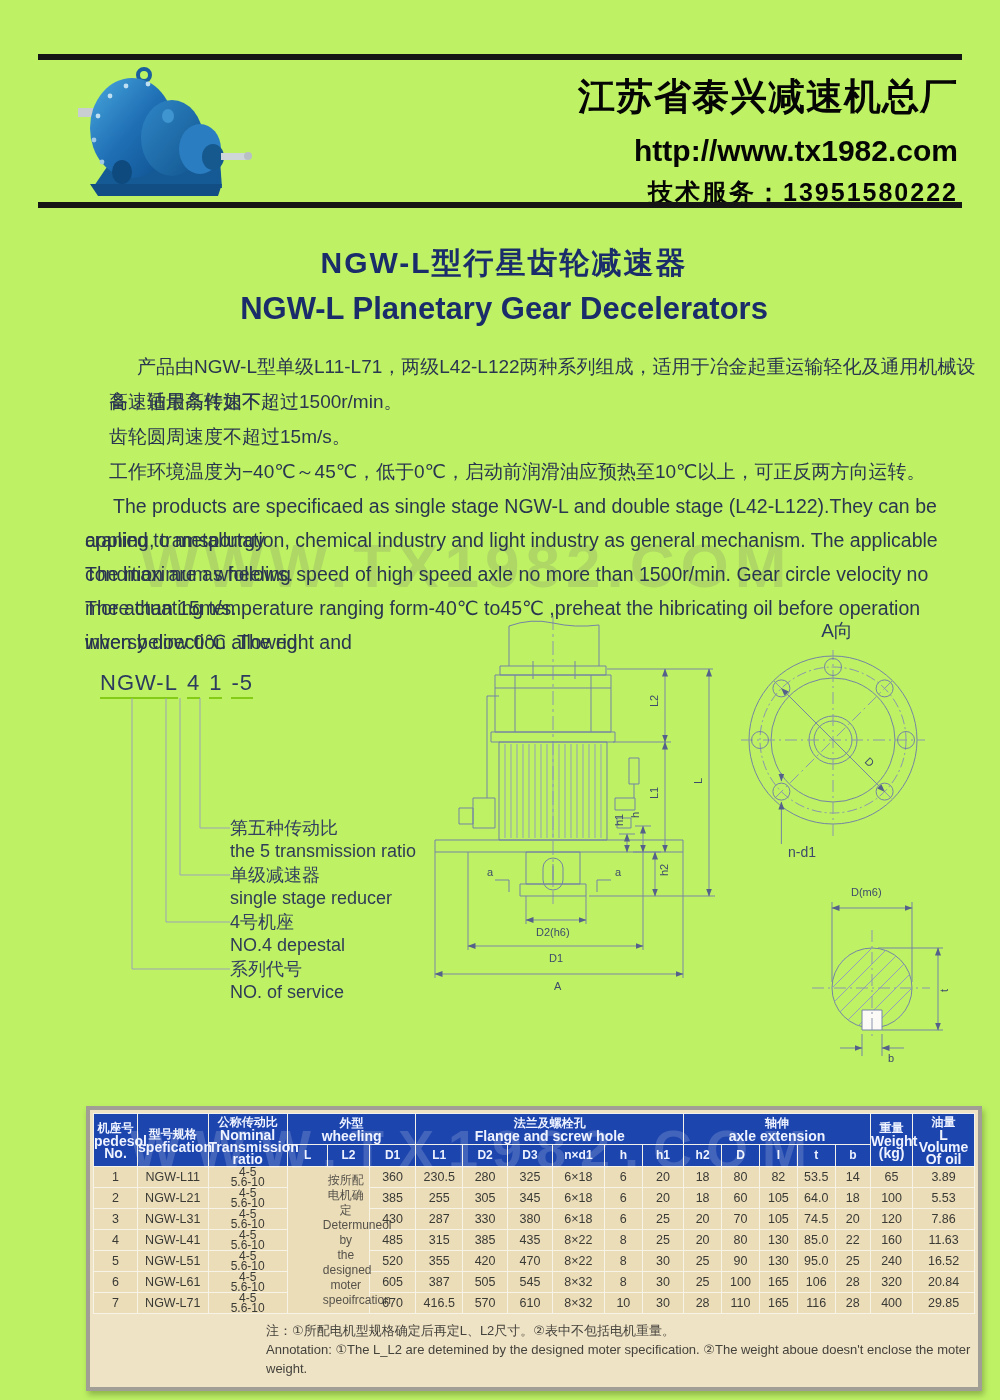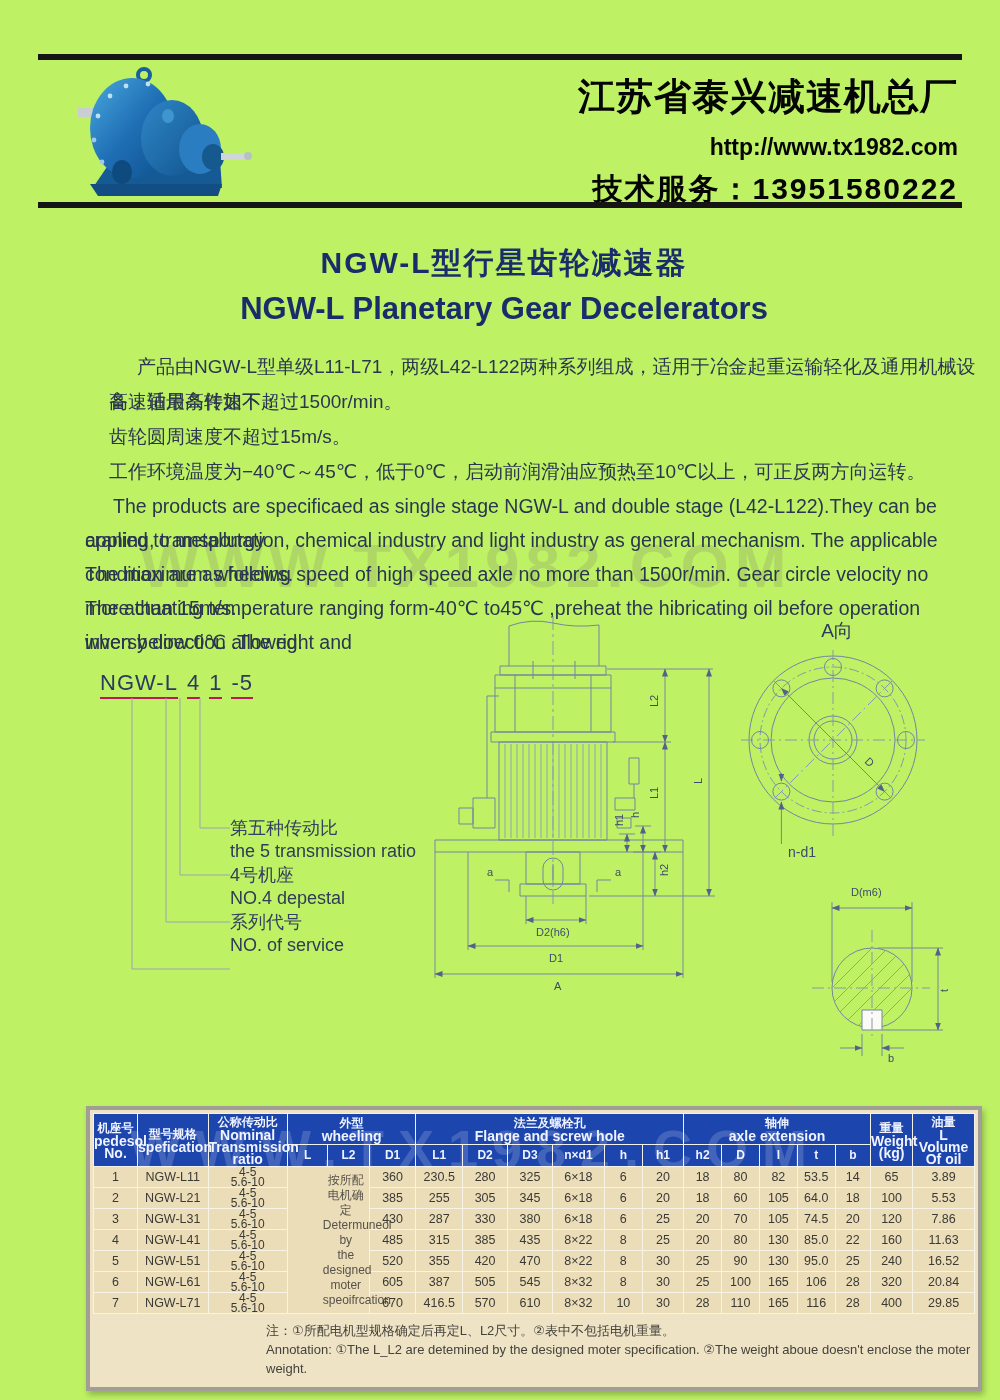--- a/index.html
+++ b/index.html
@@ -5,43 +5,43 @@
   html,body{margin:0;padding:0;background:#e8e8e6;}
   .page{position:relative;width:1000px;height:1400px;background:#bef264;overflow:hidden;
         font-family:"Liberation Sans","DejaVu Sans",sans-serif;color:#2a3550;}
   .abs{position:absolute;}
 
   
   .rule{position:absolute;left:38px;width:924px;height:6px;background:#151515;}
   .photo-box{position:absolute;left:70px;top:64px;width:195px;height:136px;}
   .company{position:absolute;right:42px;top:72px;text-align:right;color:#050505;}
   .company-name{font-size:37px;font-weight:bold;letter-spacing:1px;}
-  .company-url{margin-top:12px;font-size:23px;font-weight:bold;}
-  .company-phone{margin-top:8px;font-size:30px;font-weight:bold;letter-spacing:2px;}
+  .company-url{margin-top:12px;font-size:30px;font-weight:bold;}
+  .company-phone{margin-top:8px;font-size:25px;font-weight:bold;letter-spacing:2px;}
 
   
   .title{position:absolute;left:4px;width:100%;text-align:center;font-weight:bold;color:#1b2c6b;}
   .title-zh{top:243px;font-size:30px;letter-spacing:2px;}
   .title-en{top:291px;font-size:31px;}
 
   
   .intro{position:absolute;left:85px;width:872px;z-index:2;}
   .intro-zh{top:349px;font-size:19px;margin-left:24px;}
   .intro-en{top:489px;font-size:19.5px;}
   .intro-zh .para-line{height:35px;line-height:35px;}
   .intro-en .para-line{height:34px;line-height:34px;}
   .intro .para-line:first-child{text-indent:28px;}
 
   .watermark{position:absolute;left:140px;top:530px;width:830px;z-index:1;
              font-size:62px;font-weight:bold;letter-spacing:6px;color:rgba(110,110,110,0.20);
              white-space:nowrap;}
 
   
   .model-code{position:absolute;left:100px;top:670px;font-size:22px;color:#2b3a5e;letter-spacing:1px;}
-  .model-code span{border-bottom:2px solid #be185d;padding-bottom:2px;}
+  .model-code span{border-bottom:2px solid #84cc16;padding-bottom:2px;}
   .model-code .seg{margin-left:9px;}
   .legend{position:absolute;left:230px;top:816px;}
   .legend-item{height:47px;}
   .legend-zh{font-size:18px;line-height:24px;color:#33405f;}
   .legend-en{font-size:18px;line-height:23px;color:#2f3b57;}
 
   
   svg{display:block;}
   .draw line,.draw path,.draw rect,.draw circle,.draw ellipse,.draw polyline{vector-effect:non-scaling-stroke;}
   .flange-title{position:absolute;left:792px;top:618px;width:90px;text-align:center;
@@ -137,20 +137,24 @@
   </div>
   <svg class="abs draw" style="left:98px;top:698px" width="300" height="300" viewBox="0 0 300 300">
     <path d="M34 0 V271 H132 M68 0 V224 H132 M82 0 V177 H132 M102 0 V130 H132" fill="none" stroke="#9aa3b5" stroke-width="1"></path>
   </svg>
   <div class="legend">
       <div class="legend-item">
         <div class="legend-zh">第五种传动比</div>
         <div class="legend-en">the 5 transmission ratio</div>
       </div>
       <div class="legend-item">
+        <div class="legend-zh">单级减速器</div>
+        <div class="legend-en">single stage reducer</div>
+      </div>
+      <div class="legend-item">
         <div class="legend-zh">4号机座</div>
         <div class="legend-en">NO.4 depestal</div>
       </div>
       <div class="legend-item">
         <div class="legend-zh">系列代号</div>
         <div class="legend-en">NO. of service</div>
       </div>
     </div>
 
   <svg class="abs draw" style="left:393px;top:612px" width="345" height="400" viewBox="0 0 345 400">

